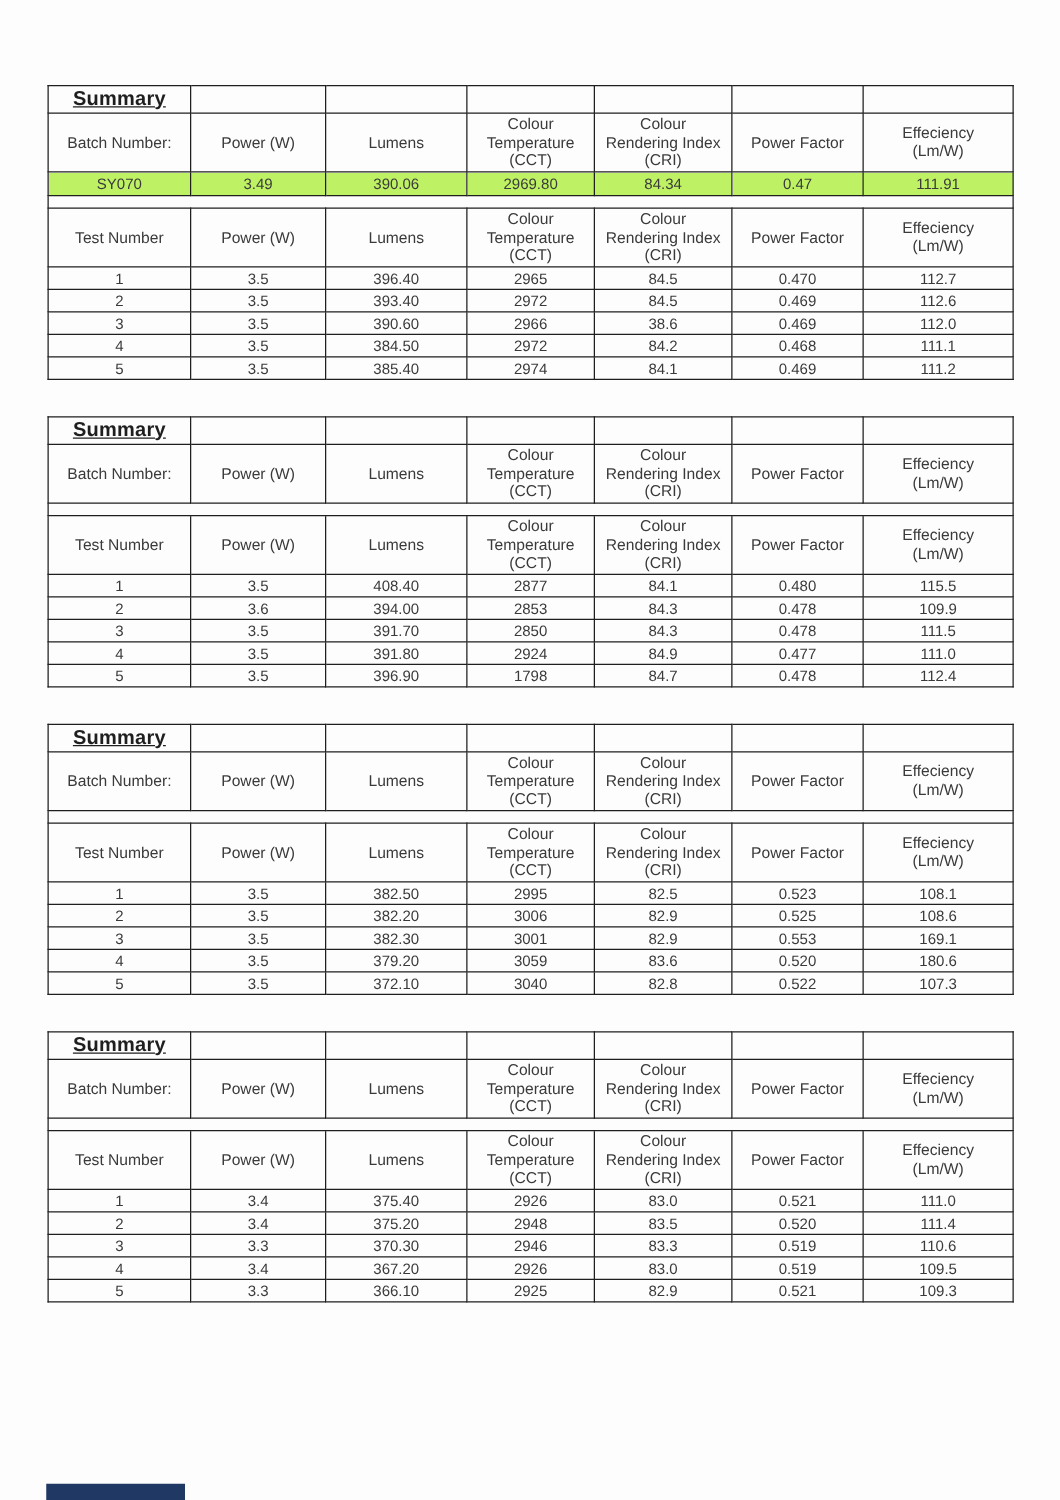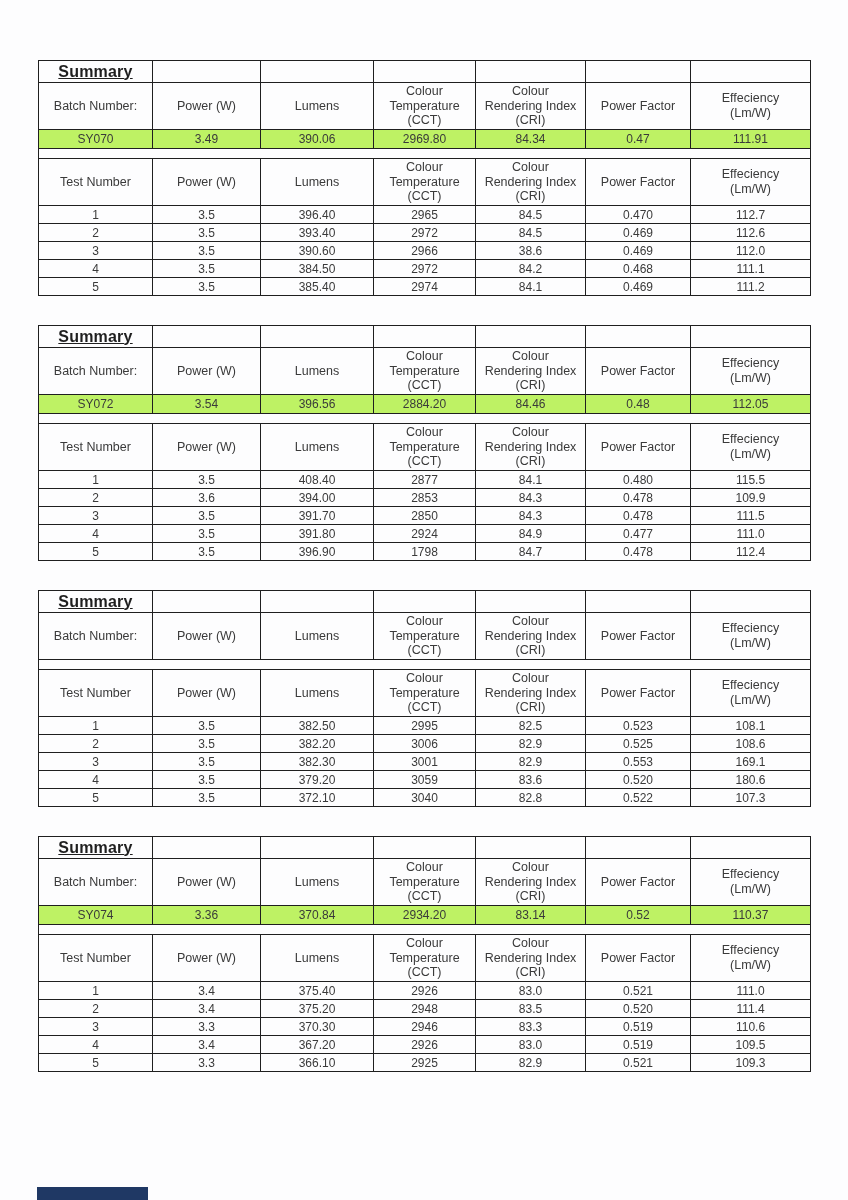--- a/index.html
+++ b/index.html
@@ -9,21 +9,21 @@
     background:#fdfdfe;
     font-family:"Liberation Sans", sans-serif;
     color:#3a3a3a;
     overflow:hidden;
   }
   .tables-area{position:absolute;left:38px;top:60px;width:772px;}
   table.summary-table{
     border-collapse:collapse;
     table-layout:fixed;
     width:772px;
-    margin:0 0 29px 0;
+    margin:8px 0 29px 0;
   }
   table.summary-table td{
     border:1px solid #1f1f1f;
     text-align:center;
     vertical-align:middle;
     font-size:12px;
     padding:0 2px;
     color:#3a3a3a;
     overflow:hidden;
   }
@@ -193,29 +193,20 @@
         <td>Colour
 Temperature
 (CCT)</td>
         <td>Colour
 Rendering Index
 (CRI)</td>
         <td>Power Factor</td>
         <td>Effeciency
 (Lm/W)</td>
       </tr>
-      <tr class="batch-row">
-        <td>SY072</td>
-        <td>3.54</td>
-        <td>396.56</td>
-        <td>2884.20</td>
-        <td>84.46</td>
-        <td>0.48</td>
-        <td>112.05</td>
-      </tr>
       <tr class="spacer-row">
         <td colspan="7"></td>
       </tr>
       <tr class="header-row">
         <td>Test Number</td>
         <td>Power (W)</td>
         <td>Lumens</td>
         <td>Colour
 Temperature
 (CCT)</td>
@@ -400,29 +391,20 @@
         <td>Colour
 Temperature
 (CCT)</td>
         <td>Colour
 Rendering Index
 (CRI)</td>
         <td>Power Factor</td>
         <td>Effeciency
 (Lm/W)</td>
       </tr>
-      <tr class="batch-row">
-        <td>SY074</td>
-        <td>3.36</td>
-        <td>370.84</td>
-        <td>2934.20</td>
-        <td>83.14</td>
-        <td>0.52</td>
-        <td>110.37</td>
-      </tr>
       <tr class="spacer-row">
         <td colspan="7"></td>
       </tr>
       <tr class="header-row">
         <td>Test Number</td>
         <td>Power (W)</td>
         <td>Lumens</td>
         <td>Colour
 Temperature
 (CCT)</td>

